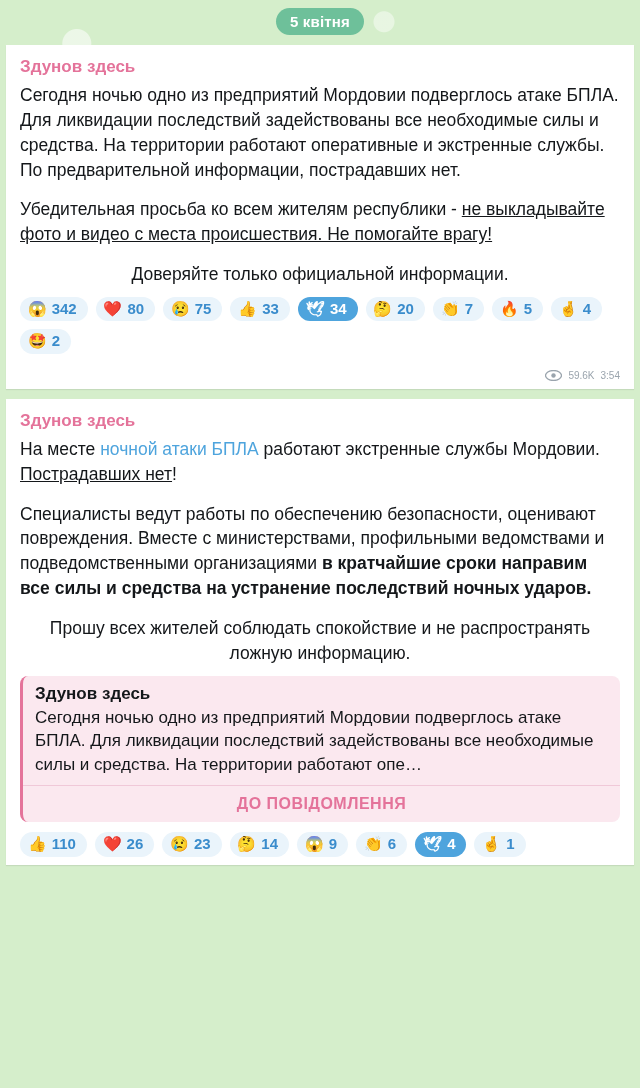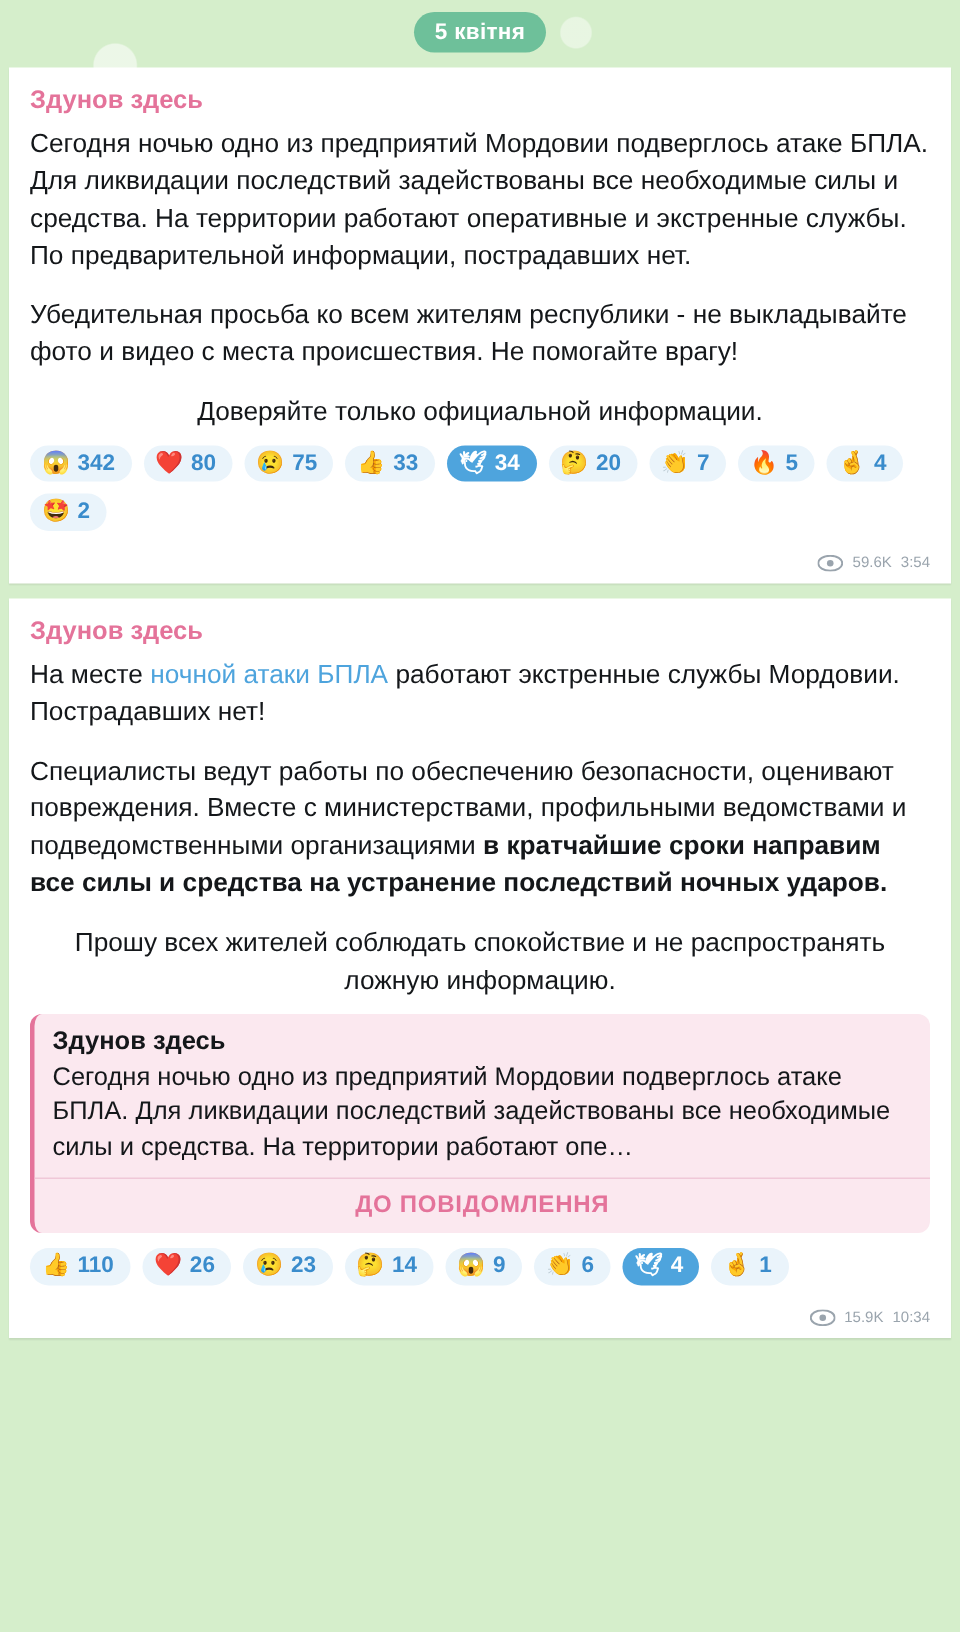--- a/index.html
+++ b/index.html
@@ -66,20 +66,21 @@
     line-height: 1.42;
   }
   .body-text p {
     margin: 0 0 15px 0;
   }
   .body-text p:last-of-type {
     margin-bottom: 10px;
     text-align: center;
   }
   .u {
+    text-decoration: underline;
     text-align: center;
   }
   .b {
     font-weight: bold;
   }
   .lnk {
     color: #4ea4dd;
   }
   .reactions {
     display: flex;
@@ -276,25 +277,15 @@
       <div class="reaction active">
           <span class="emo">🕊</span>
           <span>4</span>
         </div>
       <div class="reaction">
           <span class="emo">🤞</span>
           <span>1</span>
         </div>
     </div>
 
-    <div class="meta">
-      <span class="eye">
-        <svg width="17" height="11" viewBox="0 0 17 11">
-            <ellipse cx="8.5" cy="5.5" rx="8" ry="5" fill="none" stroke="#9aa4ad" stroke-width="1.3"></ellipse>
-            <circle cx="8.5" cy="5.5" r="2.2" fill="#9aa4ad"></circle>
-          </svg>
-      </span>
-      <span>15.9K</span>
-      <span>10:34</span>
-    </div>
   </div>
 
 </div>
 
 </body></html>

